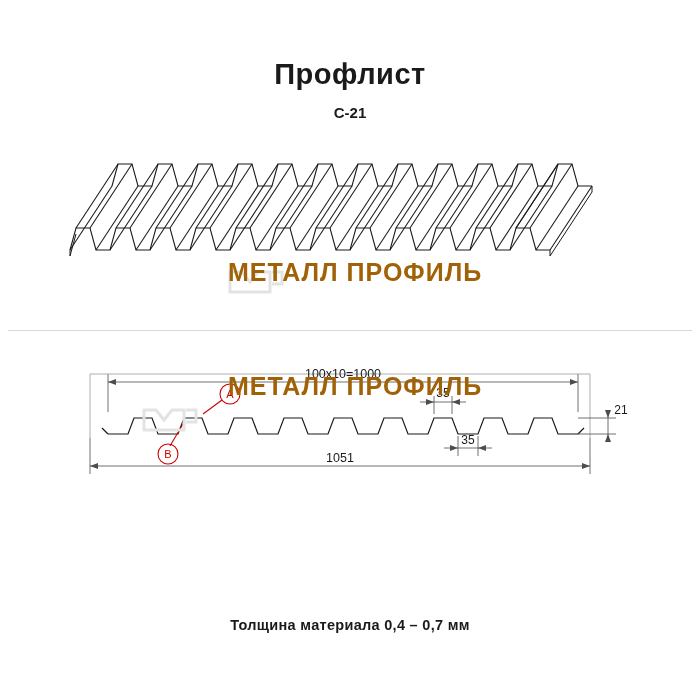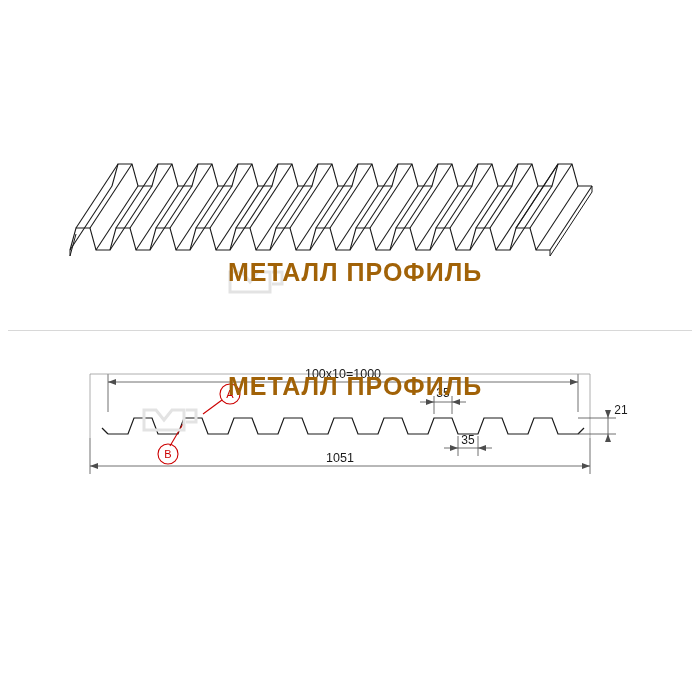--- a/index.html
+++ b/index.html
@@ -93,20 +93,22 @@
   }
   .wm-logo1 { left: 228px; top: 262px; }
   .wm-logo2 { left: 142px; top: 400px; }
   svg { display: block; overflow: visible; }
 </style>
 </head>
 <body>
 
 <div class="page">
 
+  <div class="title">Профлист</div>
+  <div class="subtitle">C-21</div>
 
   <div class="iso-wrap">
     <svg width="560" height="145" viewBox="0 0 560 145">
       <g fill="none" stroke="#1a1a1a" stroke-width="1.1" stroke-linejoin="miter">
 
         <path d="M42,36 L48,14 L62,14 L68,36 L82,36 L88,14 L102,14 L108,36 L122,36 L128,14 L142,14 L148,36 L162,36 L168,14 L182,14 L188,36 L202,36 L208,14 L222,14 L228,36 L242,36 L248,14 L262,14 L268,36 L282,36 L288,14 L302,14 L308,36 L322,36 L328,14 L342,14 L348,36 L362,36 L368,14 L382,14 L388,36 L402,36 L408,14 L422,14 L428,36 L442,36 L448,14 L462,14 L468,36 L482,36 L488,14 L502,14 L508,36 L522,36"></path>
 
         <path d="M0,100 L6,78 L20,78 L26,100 L40,100 L46,78 L60,78 L66,100 L80,100 L86,78 L100,78 L106,100 L120,100 L126,78 L140,78 L146,100 L160,100 L166,78 L180,78 L186,100 L200,100 L206,78 L220,78 L226,100 L240,100 L246,78 L260,78 L266,100 L280,100 L286,78 L300,78 L306,100 L320,100 L326,78 L340,78 L346,100 L360,100 L366,78 L380,78 L386,100 L400,100 L406,78 L420,78 L426,100 L440,100 L446,78 L460,78 L466,100 L480,100"></path>
 
         <path d="M42,36 L0,100"></path>
@@ -254,14 +256,15 @@
   </div>
 
   <div class="wm-logo wm-logo2">
     <svg width="56" height="38" viewBox="0 0 56 38">
       <path d="M2,30 L2,10 L14,10 L22,20 L30,10 L42,10 L42,30 Z" fill="none" stroke="#e3e3e3" stroke-width="3"></path>
       <path d="M44,10 L54,10 L54,22 L44,22" fill="none" stroke="#e3e3e3" stroke-width="3"></path>
     </svg>
   </div>
   <div class="wm wm2">МЕТАЛЛ ПРОФИЛЬ</div>
 
+  <div class="footer">Толщина материала 0,4 – 0,7 мм</div>
 
 </div>
 
 </body></html>

